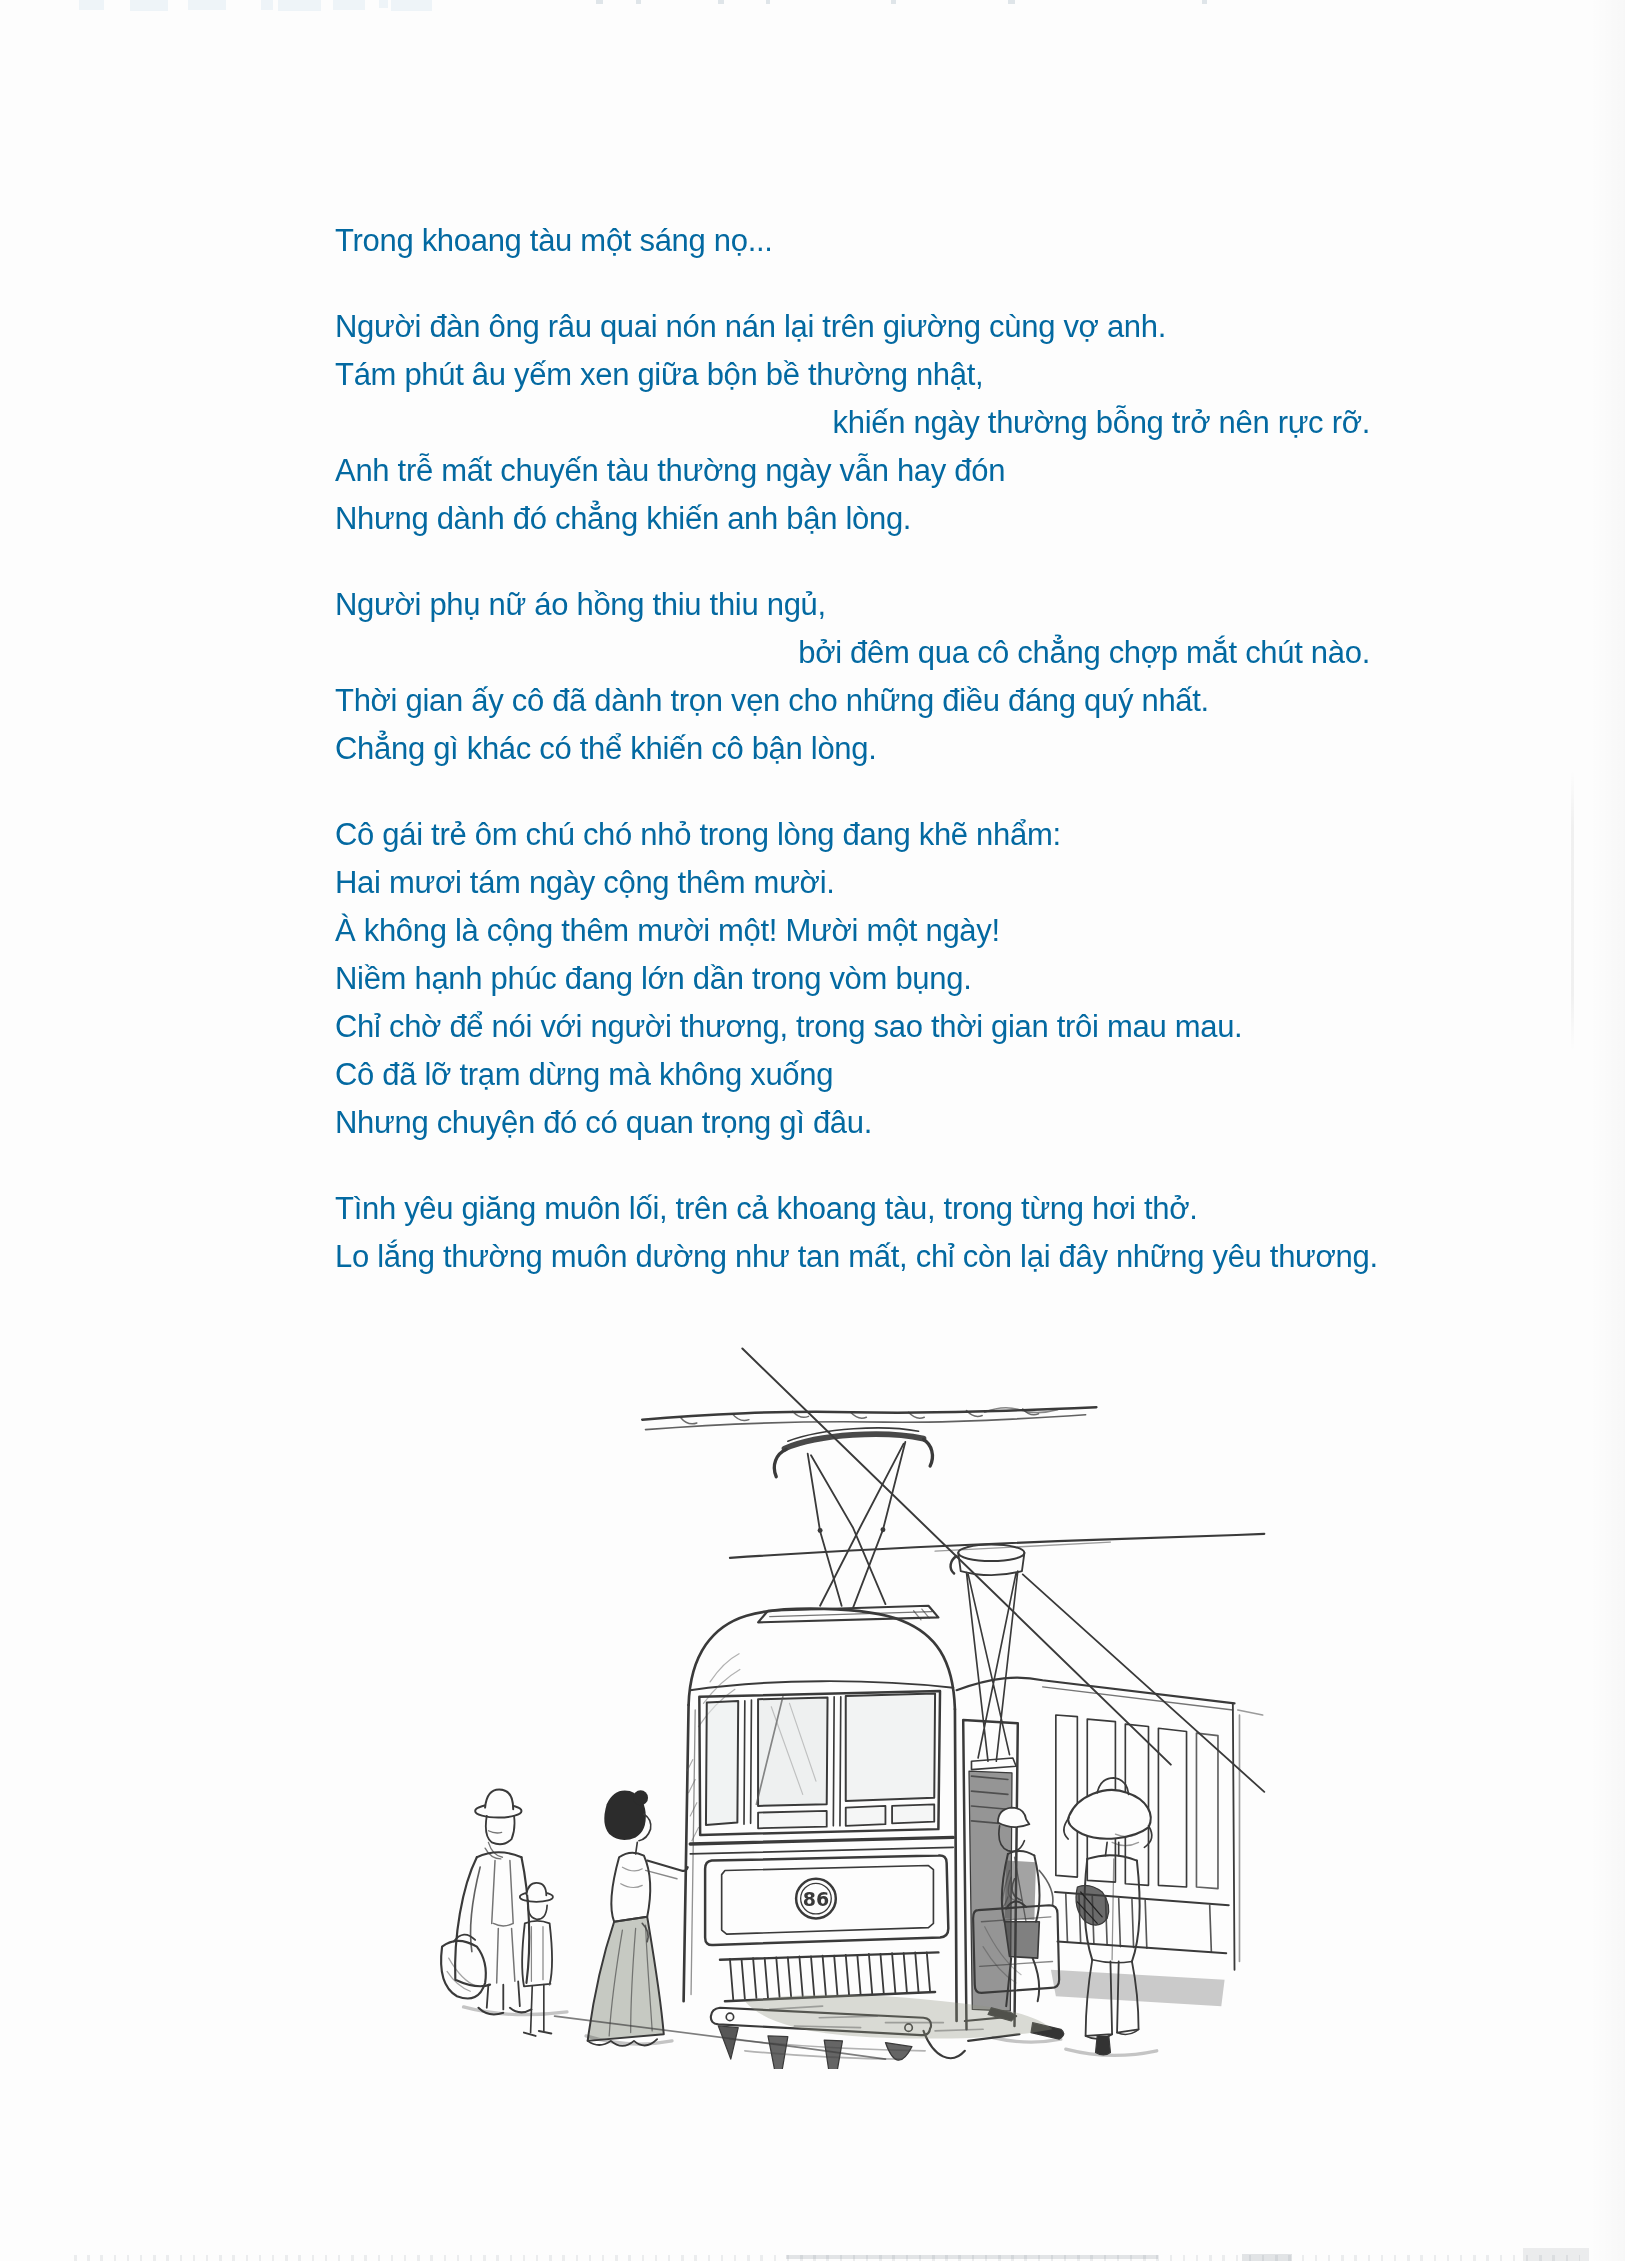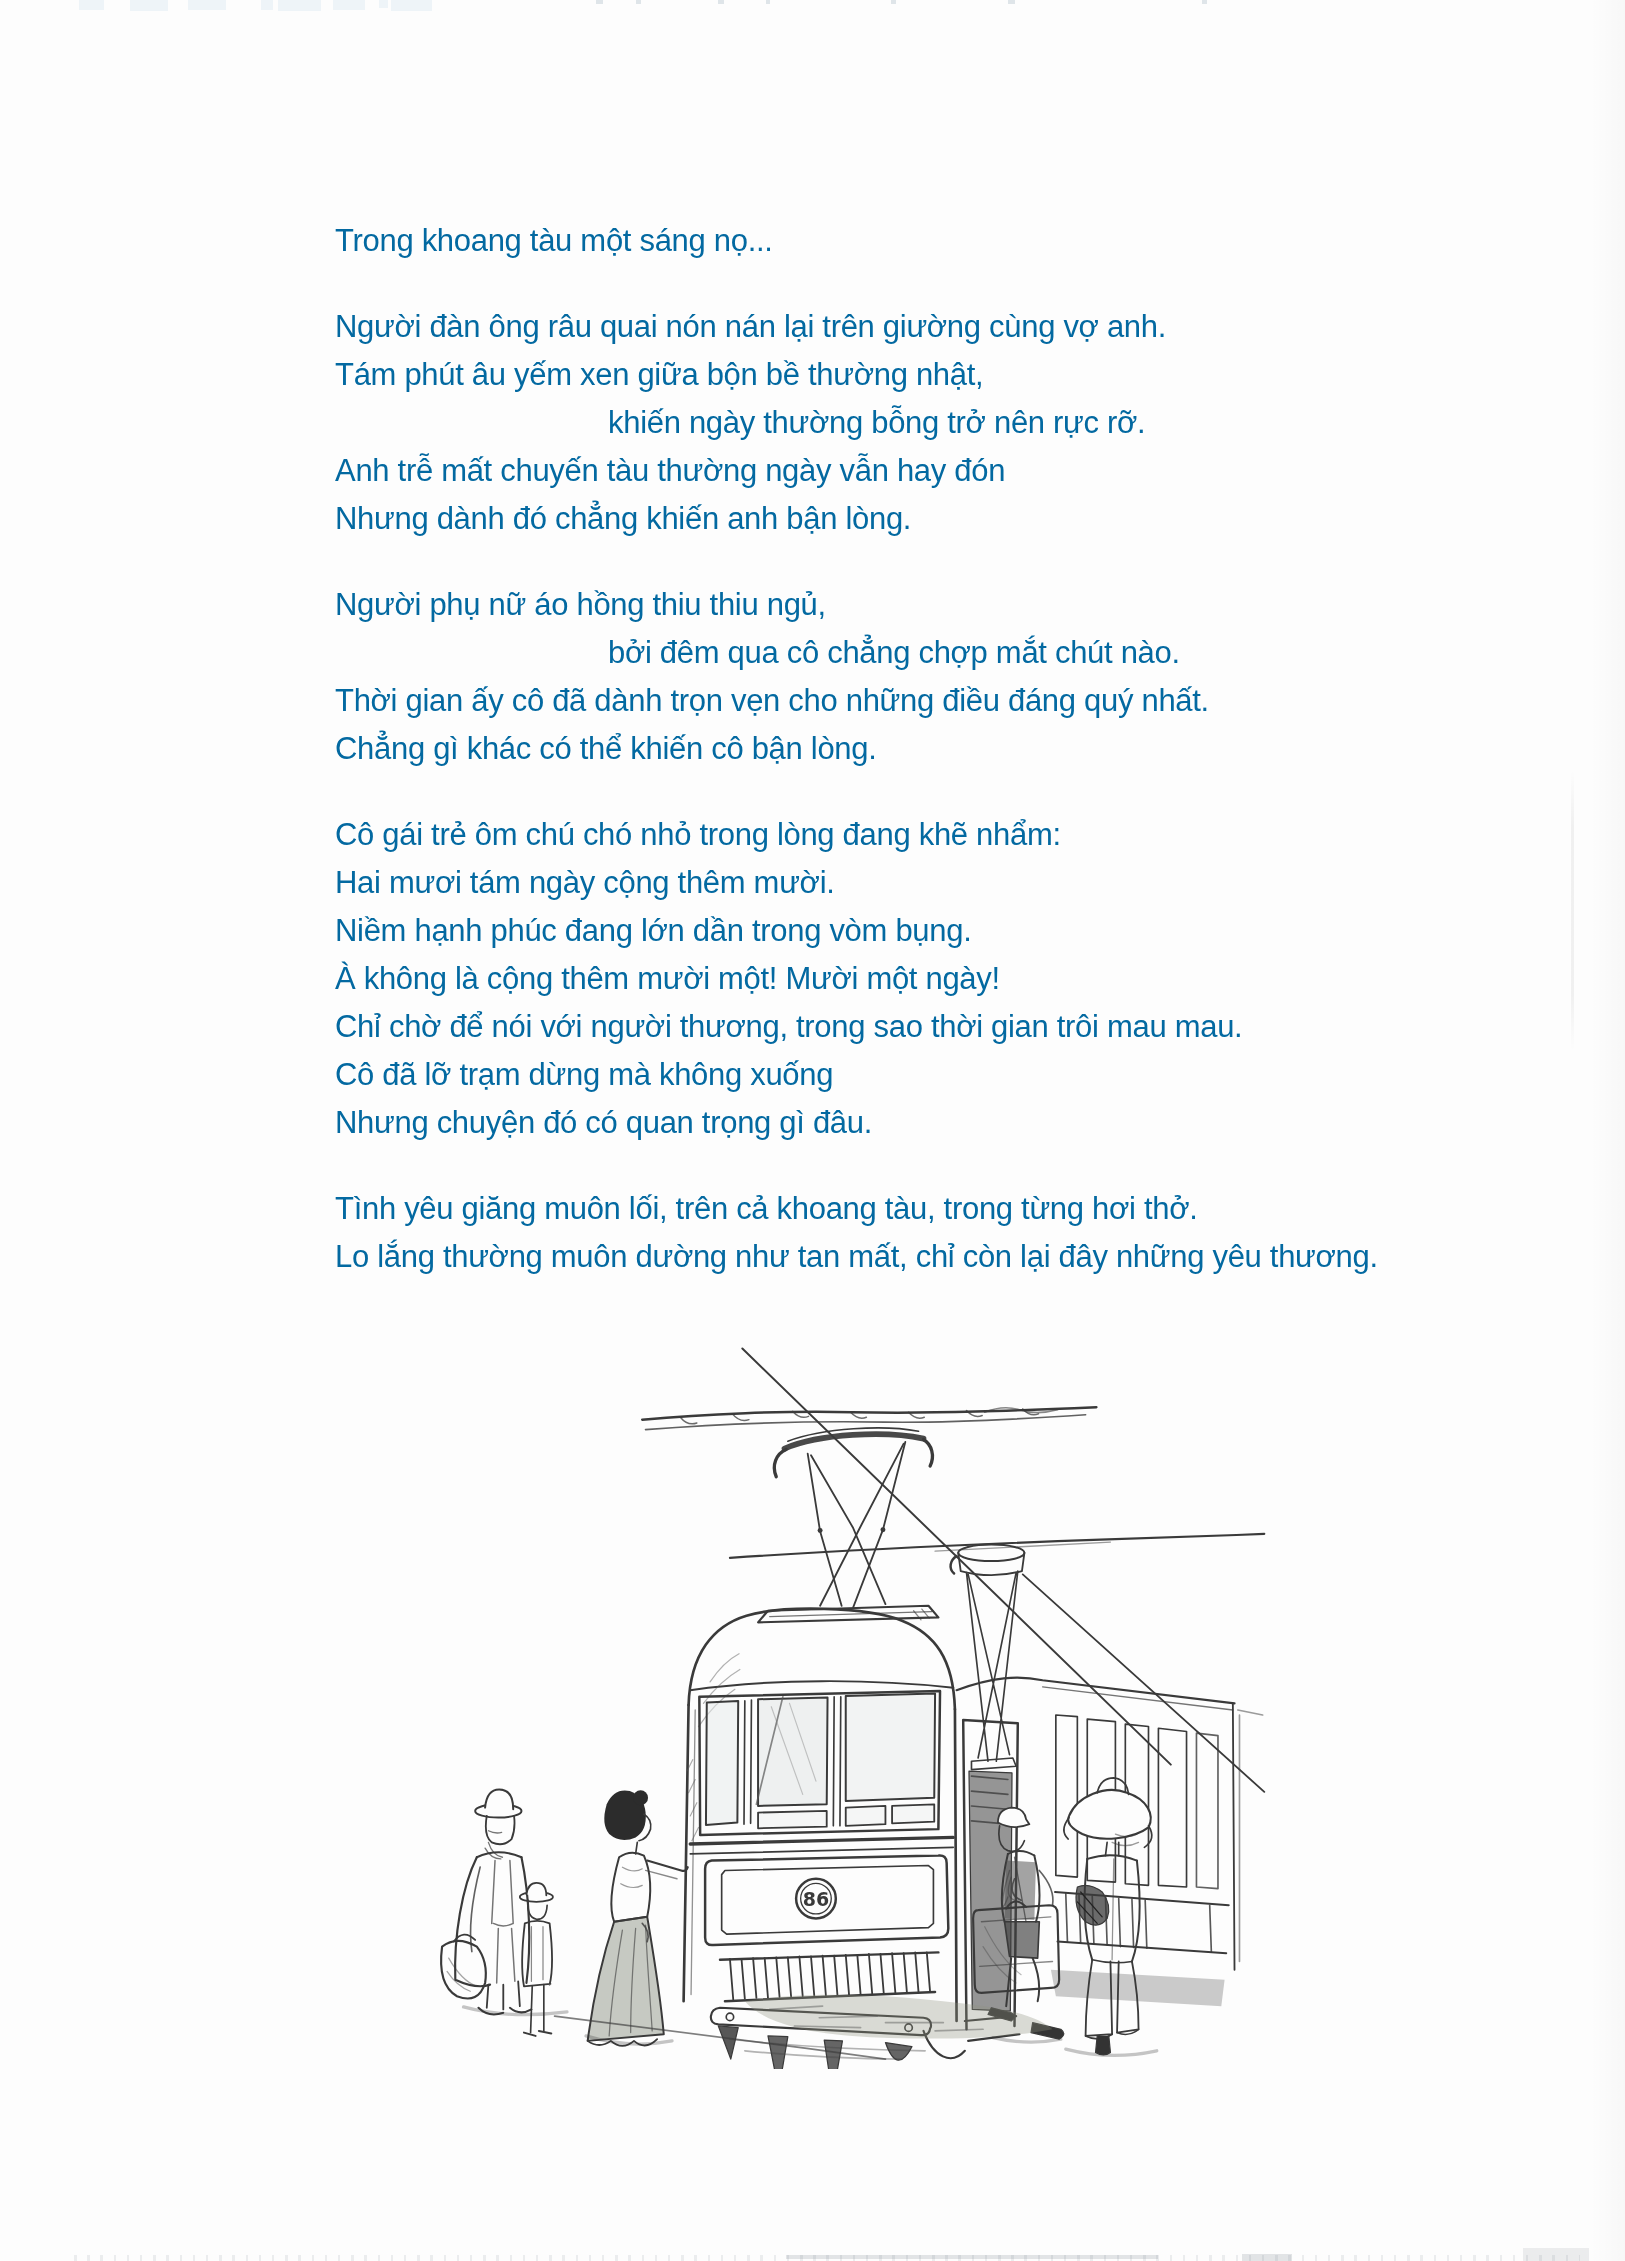--- a/index.html
+++ b/index.html
@@ -9,21 +9,21 @@
     font-family:"Liberation Sans","DejaVu Sans",sans-serif;
   }
   
   .poem{
     position:absolute;left:335px;top:217px;width:1035px;
     color:#0369a1;font-size:31px;line-height:48px;letter-spacing:-0.3px;
   }
   .stanza{margin:0;}
   .stanza + .stanza{margin-top:38px;}
   .line{white-space:nowrap;}
-  .line.indent{margin-left:273px;}
+  .line.indent{margin-left:273px;text-align:right;}
   
   .illustration{
     position:absolute;left:356px;top:1308px;width:910px;height:761px;
   }
   .illustration svg{width:100%;height:100%;display:block;}
   
   .scan-top{position:absolute;top:0;left:0;width:100%;height:13.2px;}
   .scan-top i{position:absolute;top:0;display:block;background:#eef4f8;}
   .scan-top i.t{background:#dfe5e9;height:4.1px;}
   .scan-bottom{
@@ -74,22 +74,22 @@
   </div>
   <div class="stanza">
     <div class="line">Người phụ nữ áo hồng thiu thiu ngủ,</div>
     <div class="line indent">bởi đêm qua cô chẳng chợp mắt chút nào.</div>
     <div class="line">Thời gian ấy cô đã dành trọn vẹn cho những điều đáng quý nhất.</div>
     <div class="line">Chẳng gì khác có thể khiến cô bận lòng.</div>
   </div>
   <div class="stanza">
     <div class="line">Cô gái trẻ ôm chú chó nhỏ trong lòng đang khẽ nhẩm:</div>
     <div class="line">Hai mươi tám ngày cộng thêm mười.</div>
+    <div class="line">À không là cộng thêm mười một! Mười một ngày!</div>
     <div class="line">Niềm hạnh phúc đang lớn dần trong vòm bụng.</div>
-    <div class="line">À không là cộng thêm mười một! Mười một ngày!</div>
     <div class="line">Chỉ chờ để nói với người thương, trong sao thời gian trôi mau mau.</div>
     <div class="line">Cô đã lỡ trạm dừng mà không xuống</div>
     <div class="line">Nhưng chuyện đó có quan trọng gì đâu.</div>
   </div>
   <div class="stanza">
     <div class="line">Tình yêu giăng muôn lối, trên cả khoang tàu, trong từng hơi thở.</div>
     <div class="line">Lo lắng thường muôn dường như tan mất, chỉ còn lại đây những yêu thương.</div>
   </div>
 </div>
 

